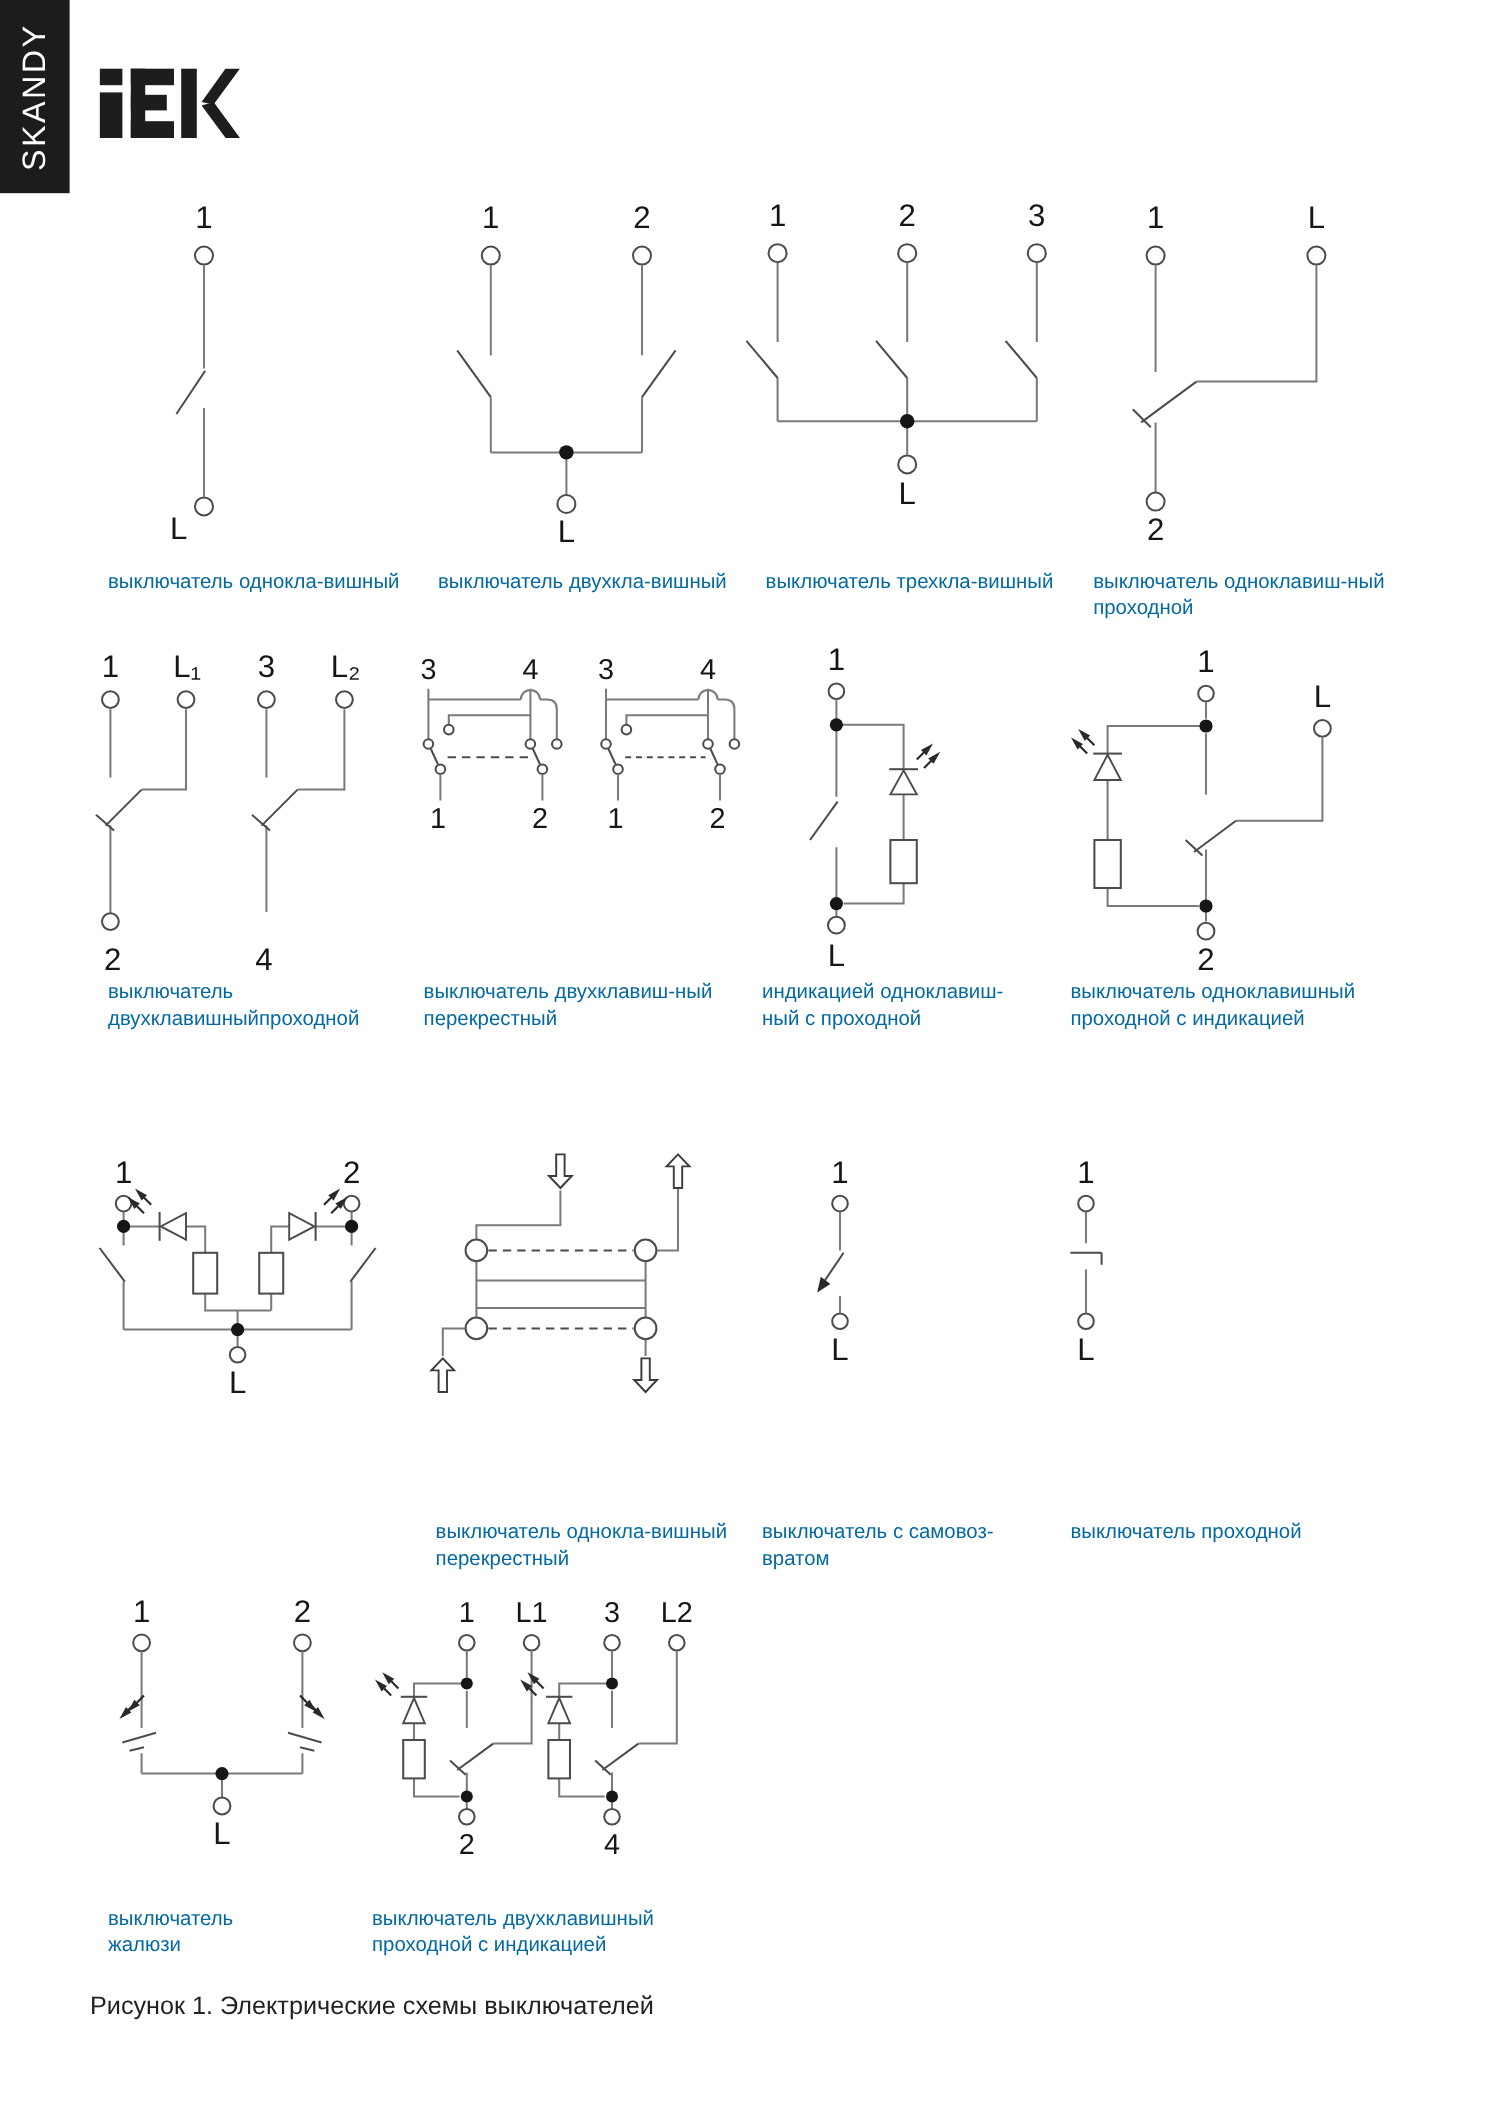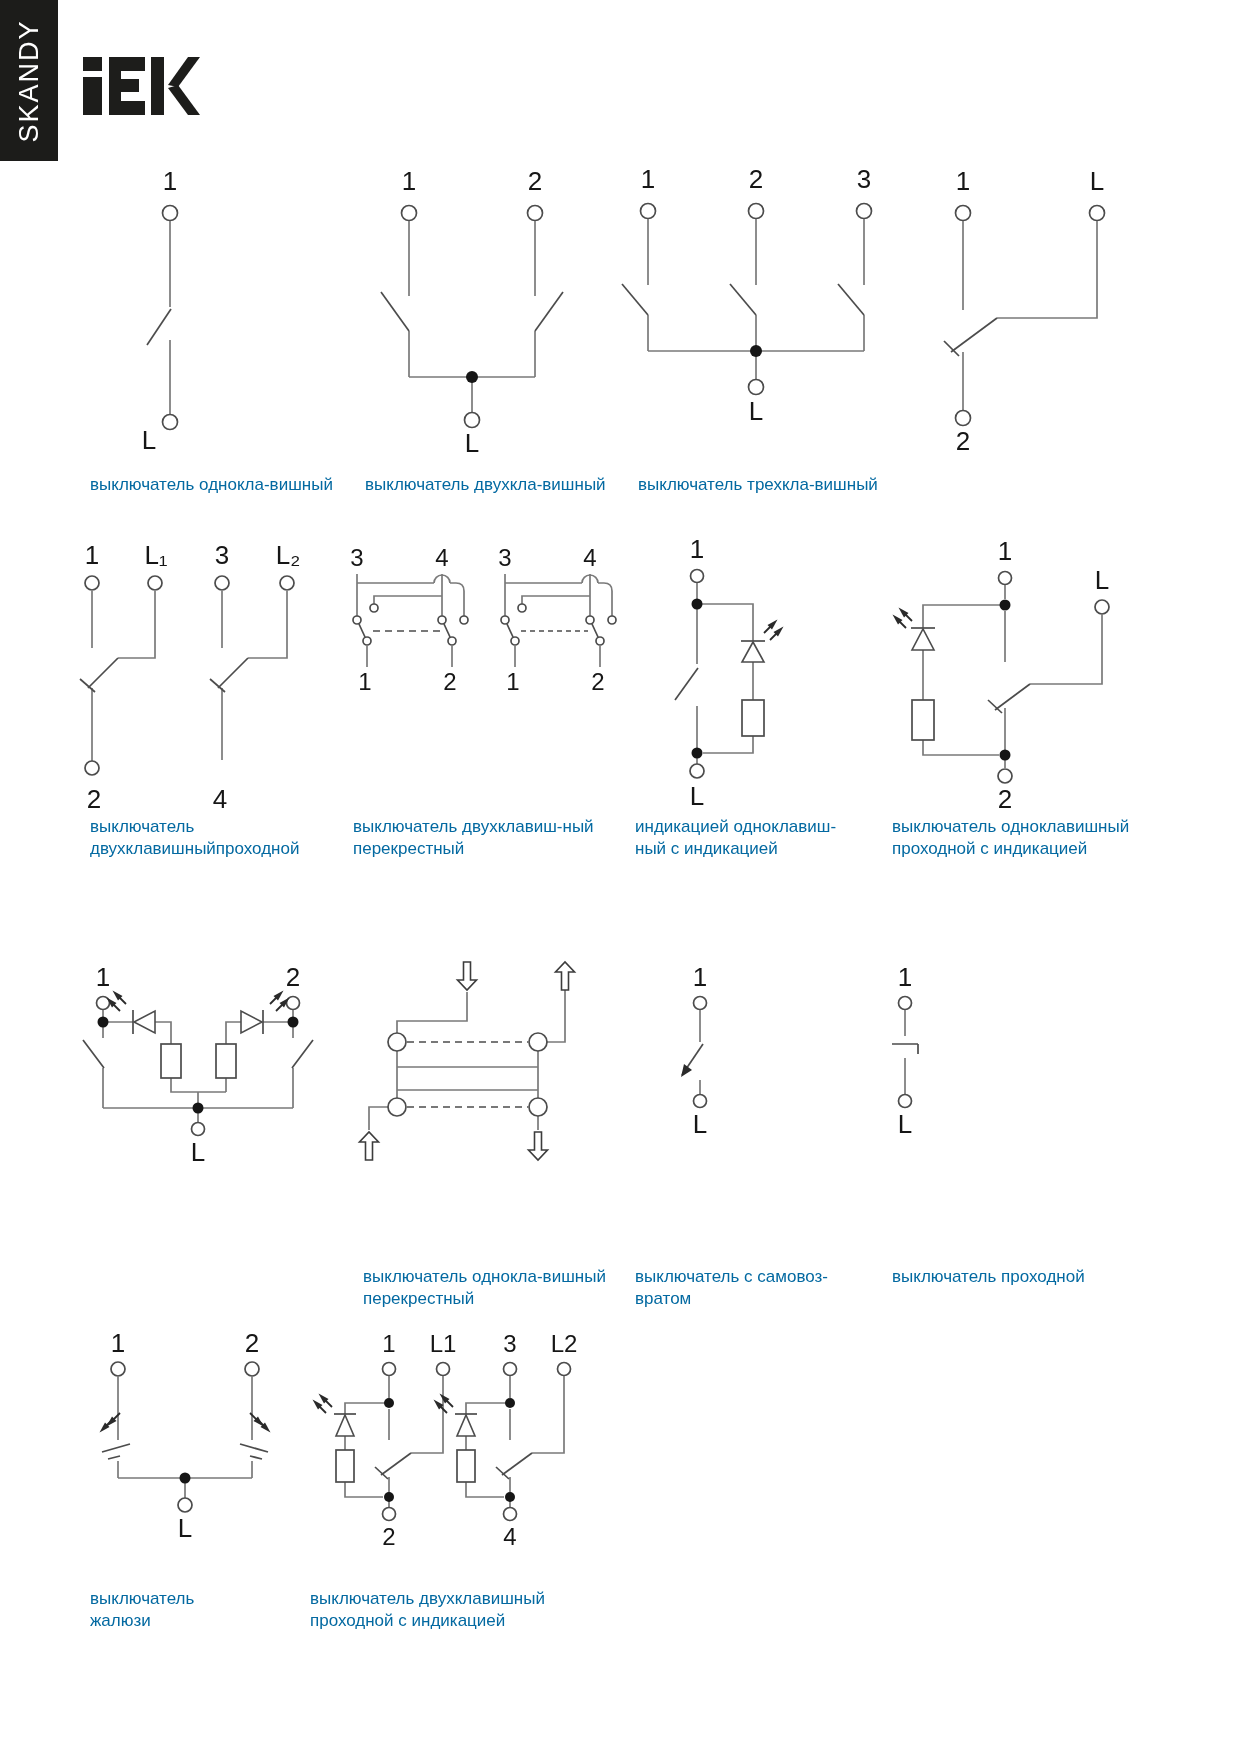--- a/index.html
+++ b/index.html
@@ -332,32 +332,36 @@
     <div></div>
   </div>
   <div class="cap" style="left:365px;top:474px">
     <div>выключатель двухкла-вишный</div>
     <div></div>
   </div>
   <div class="cap" style="left:638px;top:474px">
     <div>выключатель трехкла-вишный</div>
     <div></div>
   </div>
+  <div class="cap" style="left:911px;top:474px">
+    <div>выключатель одноклавиш-ный</div>
+    <div>проходной</div>
+  </div>
 
   <div class="cap" style="left:90px;top:816px">
     <div>выключатель</div>
     <div>двухклавишныйпроходной</div>
   </div>
   <div class="cap" style="left:353px;top:816px">
     <div>выключатель двухклавиш-ный</div>
     <div>перекрестный</div>
   </div>
   <div class="cap" style="left:635px;top:816px">
     <div>индикацией одноклавиш-</div>
-    <div>ный с индикацией</div>
+    <div>ный с проходной</div>
   </div>
   <div class="cap" style="left:892px;top:816px">
     <div>выключатель одноклавишный</div>
     <div>проходной с индикацией</div>
   </div>
 
   <div class="cap" style="left:363px;top:1266px">
     <div>выключатель однокла-вишный</div>
     <div>перекрестный</div>
   </div>
@@ -372,13 +376,14 @@
 
   <div class="cap" style="left:90px;top:1588px">
     <div>выключатель</div>
     <div>жалюзи</div>
   </div>
   <div class="cap" style="left:310px;top:1588px">
     <div>выключатель двухклавишный</div>
     <div>проходной с индикацией</div>
   </div>
 
+  <div class="figcap">Рисунок 1. Электрические схемы выключателей</div>
 </div>
 
 </body></html>

